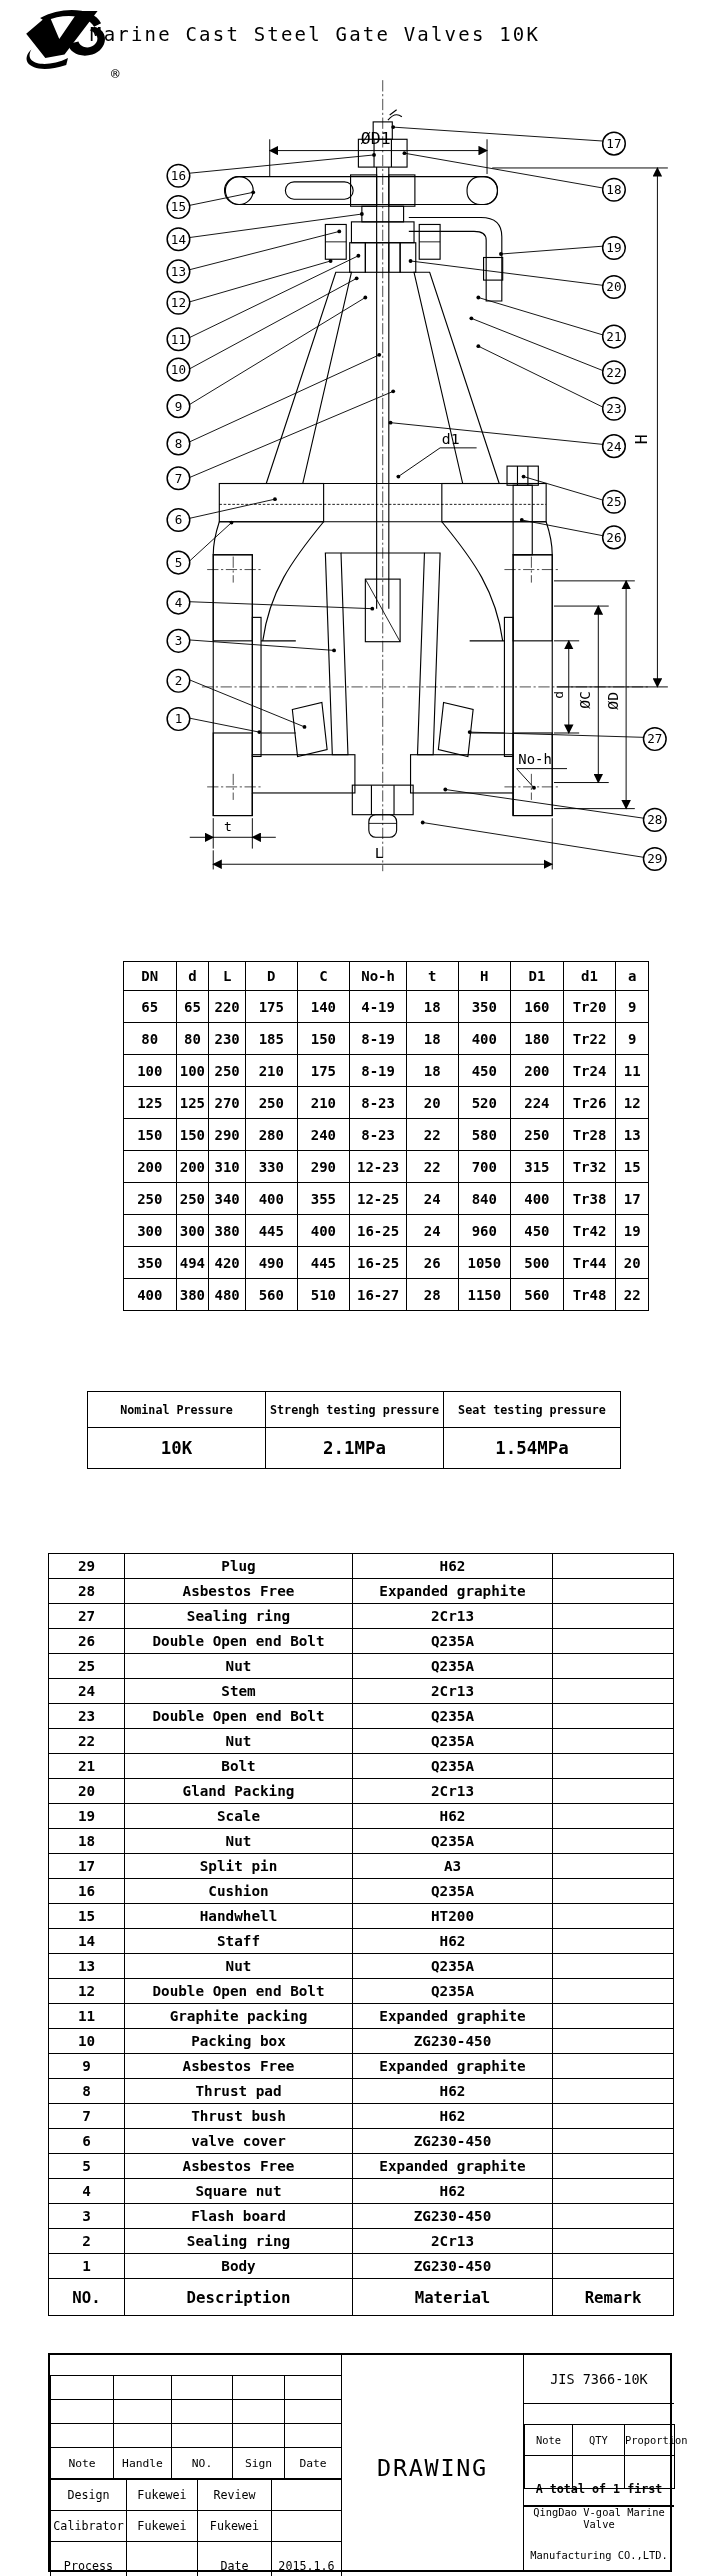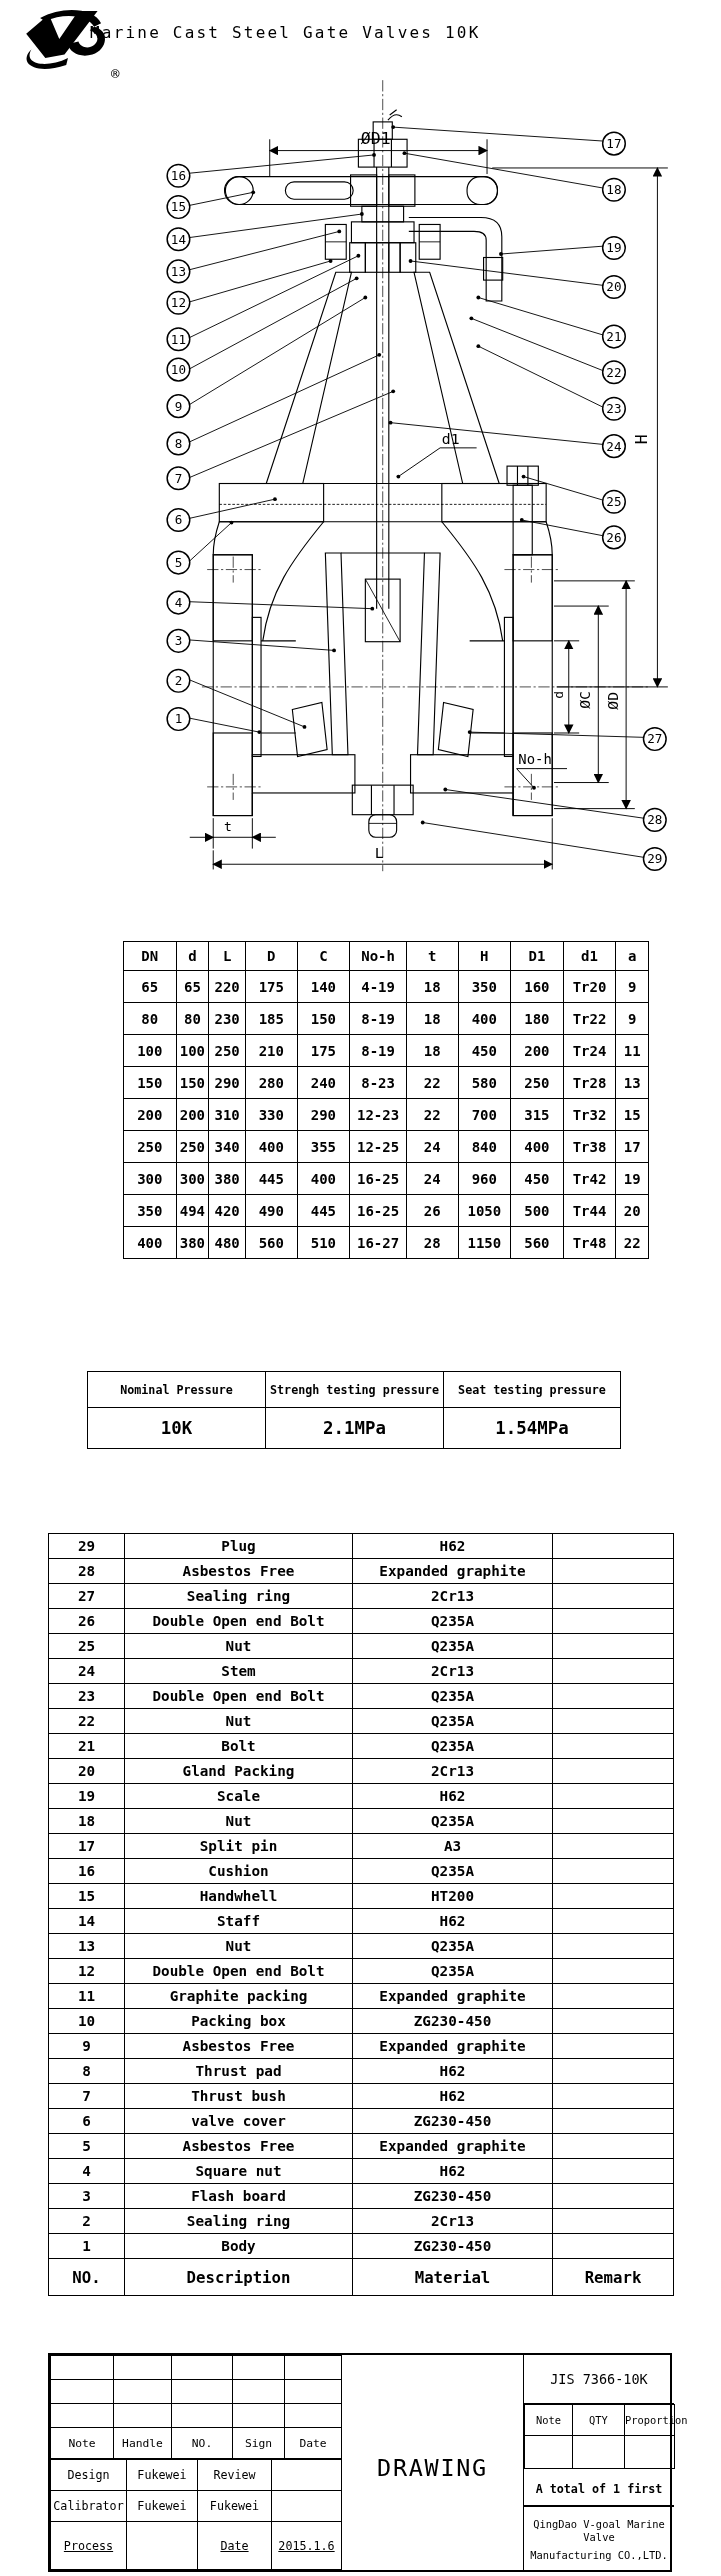--- a/index.html
+++ b/index.html
@@ -1,36 +1,36 @@
 <!DOCTYPE html>
 <html style="font-size:14px"><head>
 <meta charset="utf-8">
 <style>
   html,body{margin:0;padding:0;background:#888;}
   .page{position:relative;width:722px;height:2576px;background:#fff;margin:0 auto;
         font-family:"DejaVu Sans Mono",monospace;color:#000;overflow:hidden;}
   
   .logo-svg{position:absolute;left:14px;top:3.5px;}
   .reg-mark{position:absolute;left:111px;top:66px;font-size:14px;}
-  .doc-title{position:absolute;left:90px;top:22.6px;font-size:16px;letter-spacing:2.2px;
+  .doc-title{position:absolute;left:90px;top:22.6px;font-size:19px;letter-spacing:2.2px;
              font-weight:400;white-space:nowrap;}
   
   .drawing-svg{position:absolute;left:0;top:68px;}
   .drawing-svg .ln{stroke:#000;stroke-width:1.3;fill:none;}
   .drawing-svg .thin{stroke:#000;stroke-width:1;fill:none;}
   .drawing-svg .cl{stroke:#000;stroke-width:.8;fill:none;stroke-dasharray:13 3 2.5 3;}
   .drawing-svg .dim{stroke:#000;stroke-width:1.1;fill:none;}
   .drawing-svg .lead{stroke:#000;stroke-width:1.05;fill:none;}
   .drawing-svg text{font-family:"DejaVu Sans Mono",monospace;fill:#000;}
   .drawing-svg .co circle{fill:#fff;stroke:#000;stroke-width:1.7;}
   .drawing-svg .co text{font-size:14.5px;text-anchor:middle;}
   .drawing-svg .dimtxt{font-size:19px;text-anchor:middle;}
   .drawing-svg .dot{fill:#000;stroke:none;}
   
-  table{border-collapse:collapse;table-layout:fixed;}
+  table{border-collapse:collapse;table-layout:fixed;margin-top:20px;}
   
   .dims{position:absolute;left:123px;top:941px;width:526px;}
   .dims th,.dims td{border:1.7px solid #000;text-align:center;vertical-align:middle;
     font:bold 14px "DejaVu Sans Mono",monospace;padding:0;overflow:hidden;}
   .dims thead tr{height:29px;}
   .dims tbody tr{height:32px;}
   
   .spec-title{position:absolute;left:0;top:1333px;width:713px;text-align:center;
     font:bold 15px "DejaVu Sans Mono",monospace;letter-spacing:0.9px;}
   .spec{position:absolute;left:87px;top:1371px;width:534px;border:0.9px solid #000;}
@@ -62,21 +62,21 @@
   .tb-right{position:absolute;left:474px;top:0;width:150px;height:215px;}
   .tb-jis{position:absolute;left:0;top:0;width:150px;height:49px;display:flex;
     align-items:center;justify-content:center;font-size:13.5px;border-bottom:1.7px solid #000;box-sizing:border-box;}
   .tb-nqp{position:absolute;left:0;top:49px;width:150px;}
   .tb-nqp td{border:1.7px solid #000;text-align:center;font:10.4px "DejaVu Sans Mono",monospace;padding:0;}
   .tb-nqp tr:first-of-type{height:31px;} .tb-nqp tr:last-of-type{height:33px;}
   .tb-total{position:absolute;left:0;top:117px;width:150px;height:35px;display:flex;
     align-items:center;justify-content:center;font:bold 11.7px "DejaVu Sans Mono",monospace;
     border-bottom:2.2px solid #000;box-sizing:border-box;}
   .tb-company{position:absolute;left:0;top:151px;width:150px;height:55px;display:flex;
-    flex-direction:column;align-items:center;justify-content:flex-end;gap:5.2px;
+    flex-direction:column;align-items:center;justify-content:space-between;gap:5.2px;
     font-size:10.4px;text-align:center;line-height:1.2;}
 </style>
 </head>
 <body>
 
 <div class="page">
 
   <svg class="logo-svg" width="101" height="75" viewBox="0 0 116 86">
     <path d="M14 34 L40 12 L52 40 L74 8 L96 8 L58 58 L36 62 Z" fill="#000"></path>
     <path d="M60 70 C 24 82, 4 68, 20 52 C 10 70, 38 74, 62 62 Z" fill="#000"></path>
@@ -438,20 +438,33 @@
           <td>210</td>
           <td>175</td>
           <td>8-19</td>
           <td>18</td>
           <td>450</td>
           <td>200</td>
           <td>Tr24</td>
           <td>11</td>
         </tr>
 
+        <tr>
+          <td>125</td>
+          <td>125</td>
+          <td>270</td>
+          <td>250</td>
+          <td>210</td>
+          <td>8-23</td>
+          <td>20</td>
+          <td>520</td>
+          <td>224</td>
+          <td>Tr26</td>
+          <td>12</td>
+        </tr>
 
         <tr>
           <td>150</td>
           <td>150</td>
           <td>290</td>
           <td>280</td>
           <td>240</td>
           <td>8-23</td>
           <td>22</td>
           <td>580</td>

